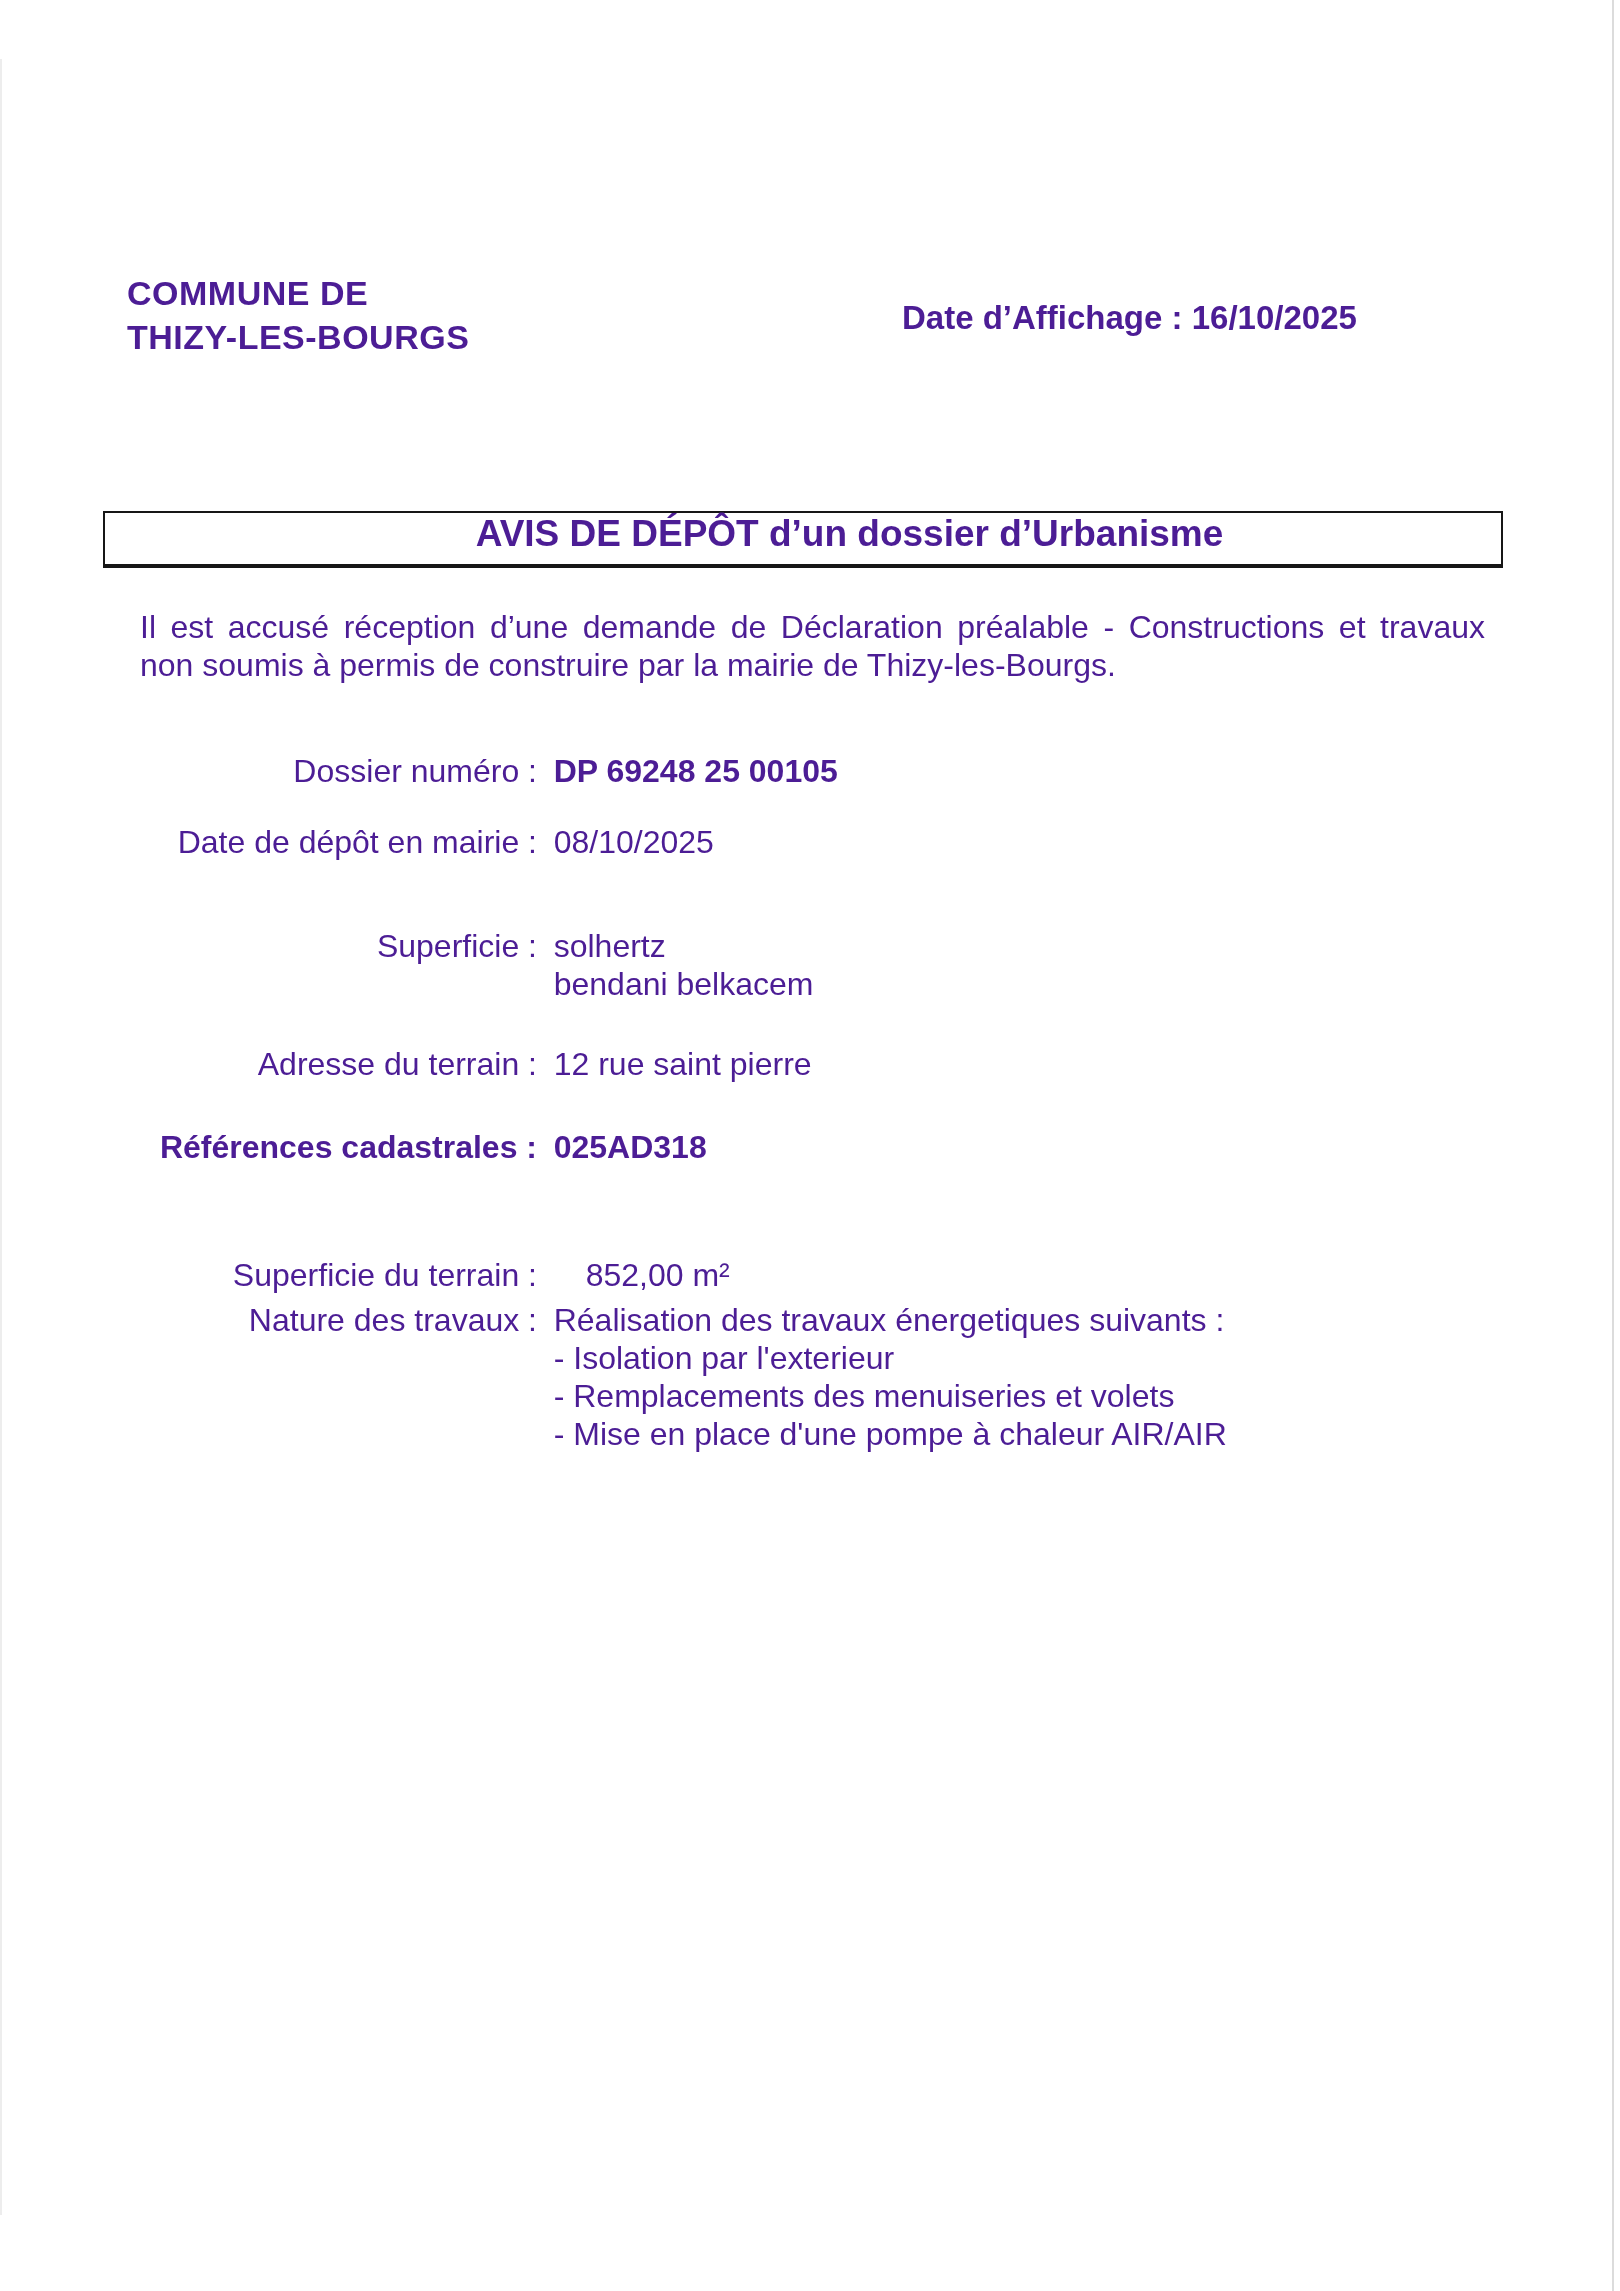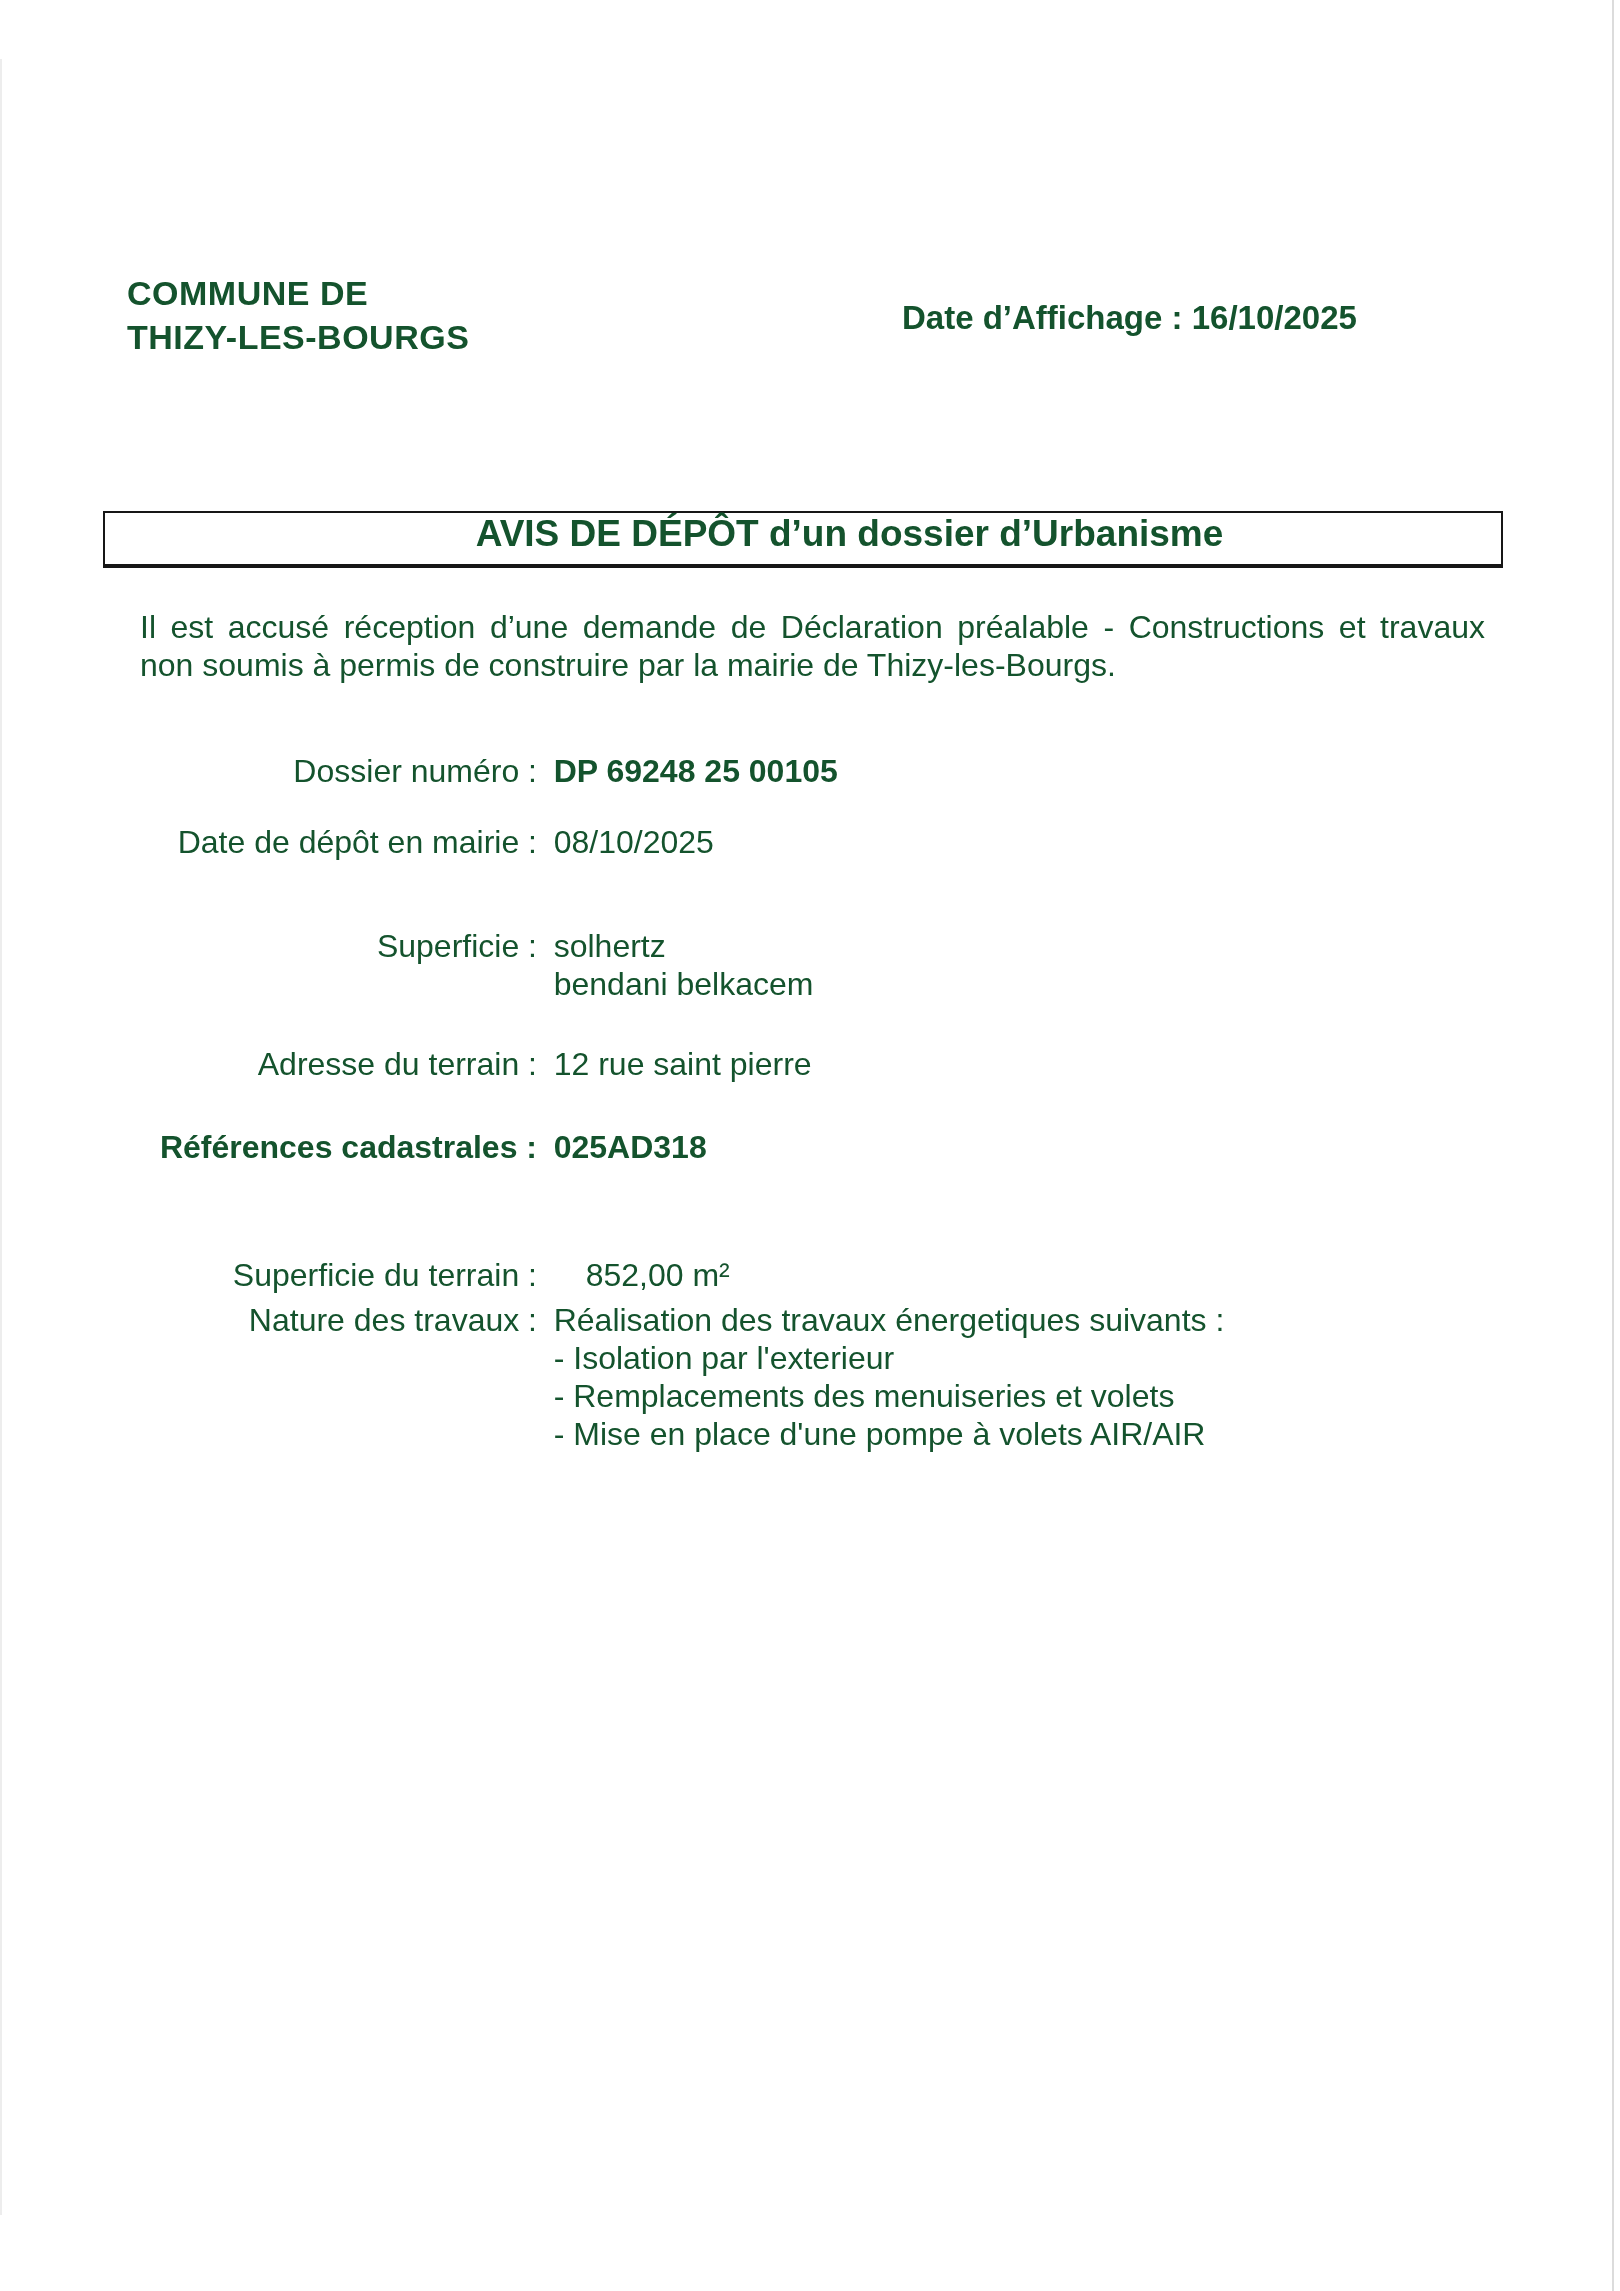--- a/index.html
+++ b/index.html
@@ -7,21 +7,21 @@
     padding: 0;
     background: #ffffff;
   }
   .page {
     position: relative;
     width: 1620px;
     height: 2292px;
     background: #ffffff;
     overflow: hidden;
     font-family: "Liberation Sans", sans-serif;
-    color: #14532d;
+    color: #4c1d95;
   }
   
   .scan-edge-left {
     position: absolute;
     left: 0; top: 59px;
     width: 2px; height: 2156px;
     background: #ededed;
   }
   .scan-edge-right {
     position: absolute;
@@ -164,18 +164,18 @@
     <div class="field-label">Superficie du terrain :</div>
     <div class="field-value">852,00 m²</div>
   </div>
 
   <div class="field-row row-nature">
     <div class="field-label">Nature des travaux :</div>
     <div class="field-value">
       <div>Réalisation des travaux énergetiques suivants :</div>
       <div>- Isolation par l'exterieur</div>
       <div>- Remplacements des menuiseries et volets</div>
-      <div>- Mise en place d'une pompe à volets AIR/AIR</div>
+      <div>- Mise en place d'une pompe à chaleur AIR/AIR</div>
     </div>
   </div>
 
 </div>
 
 
 </body></html>

